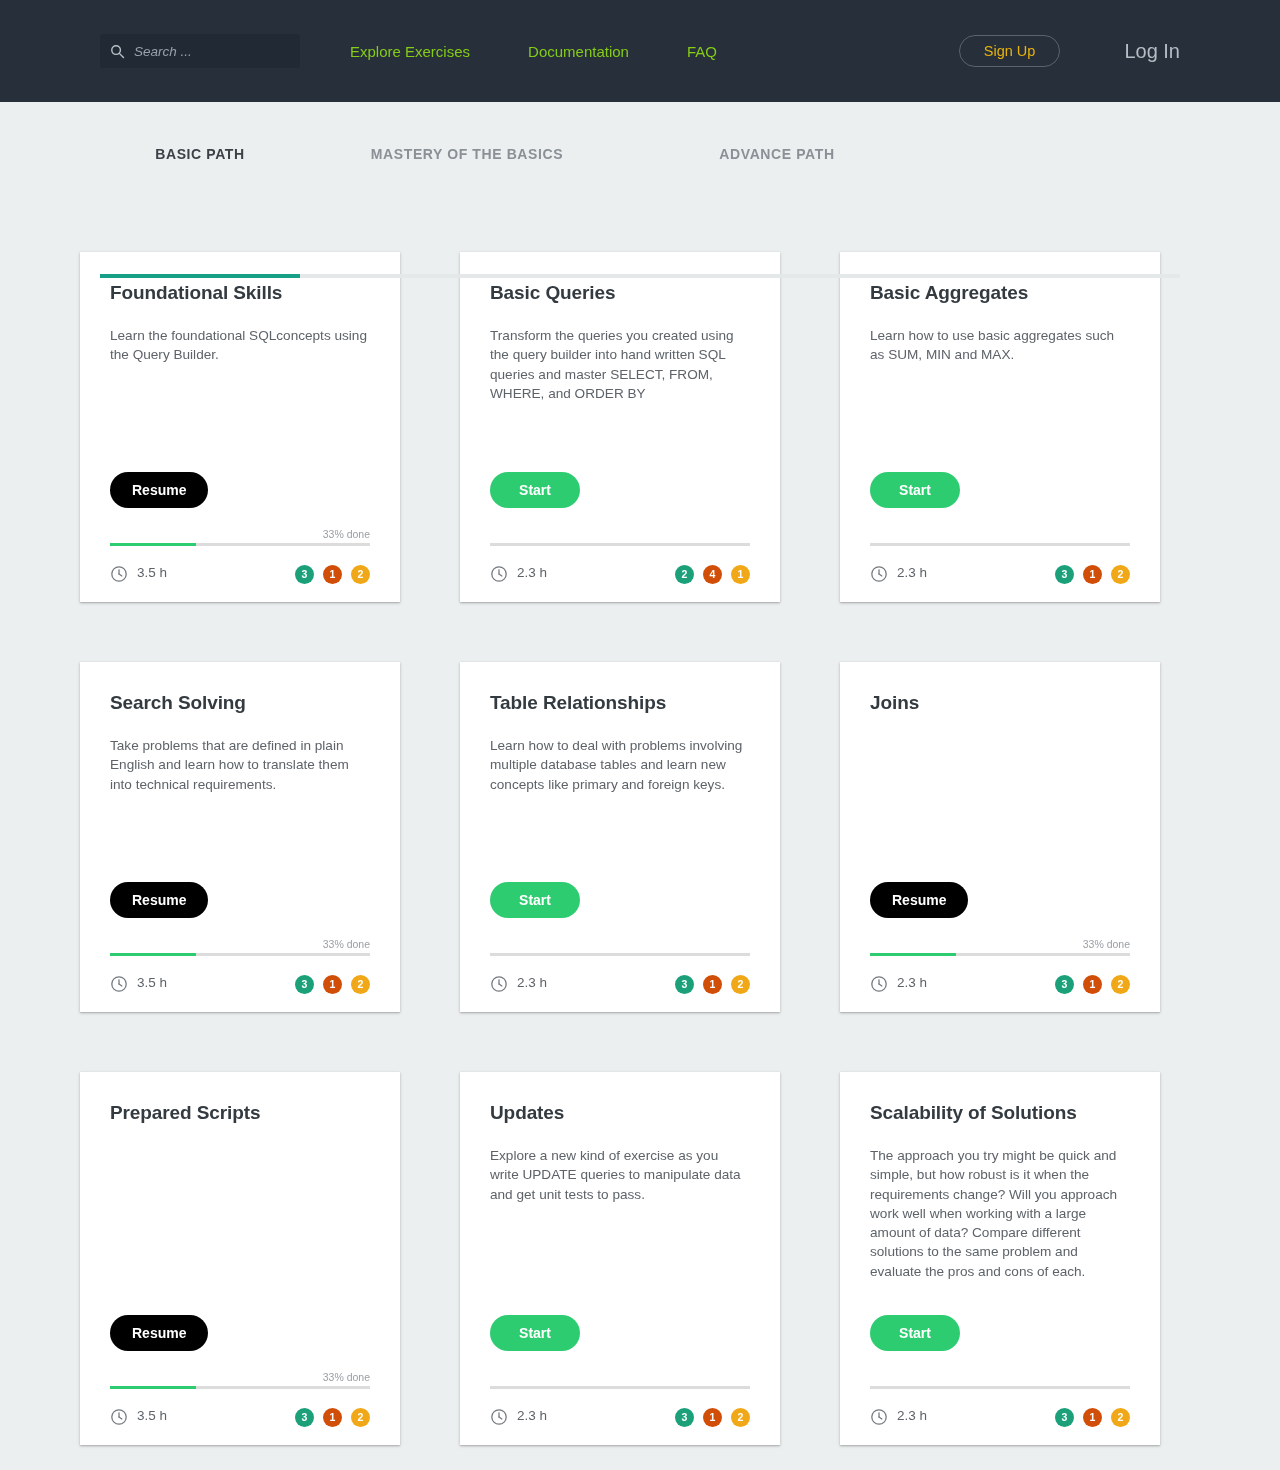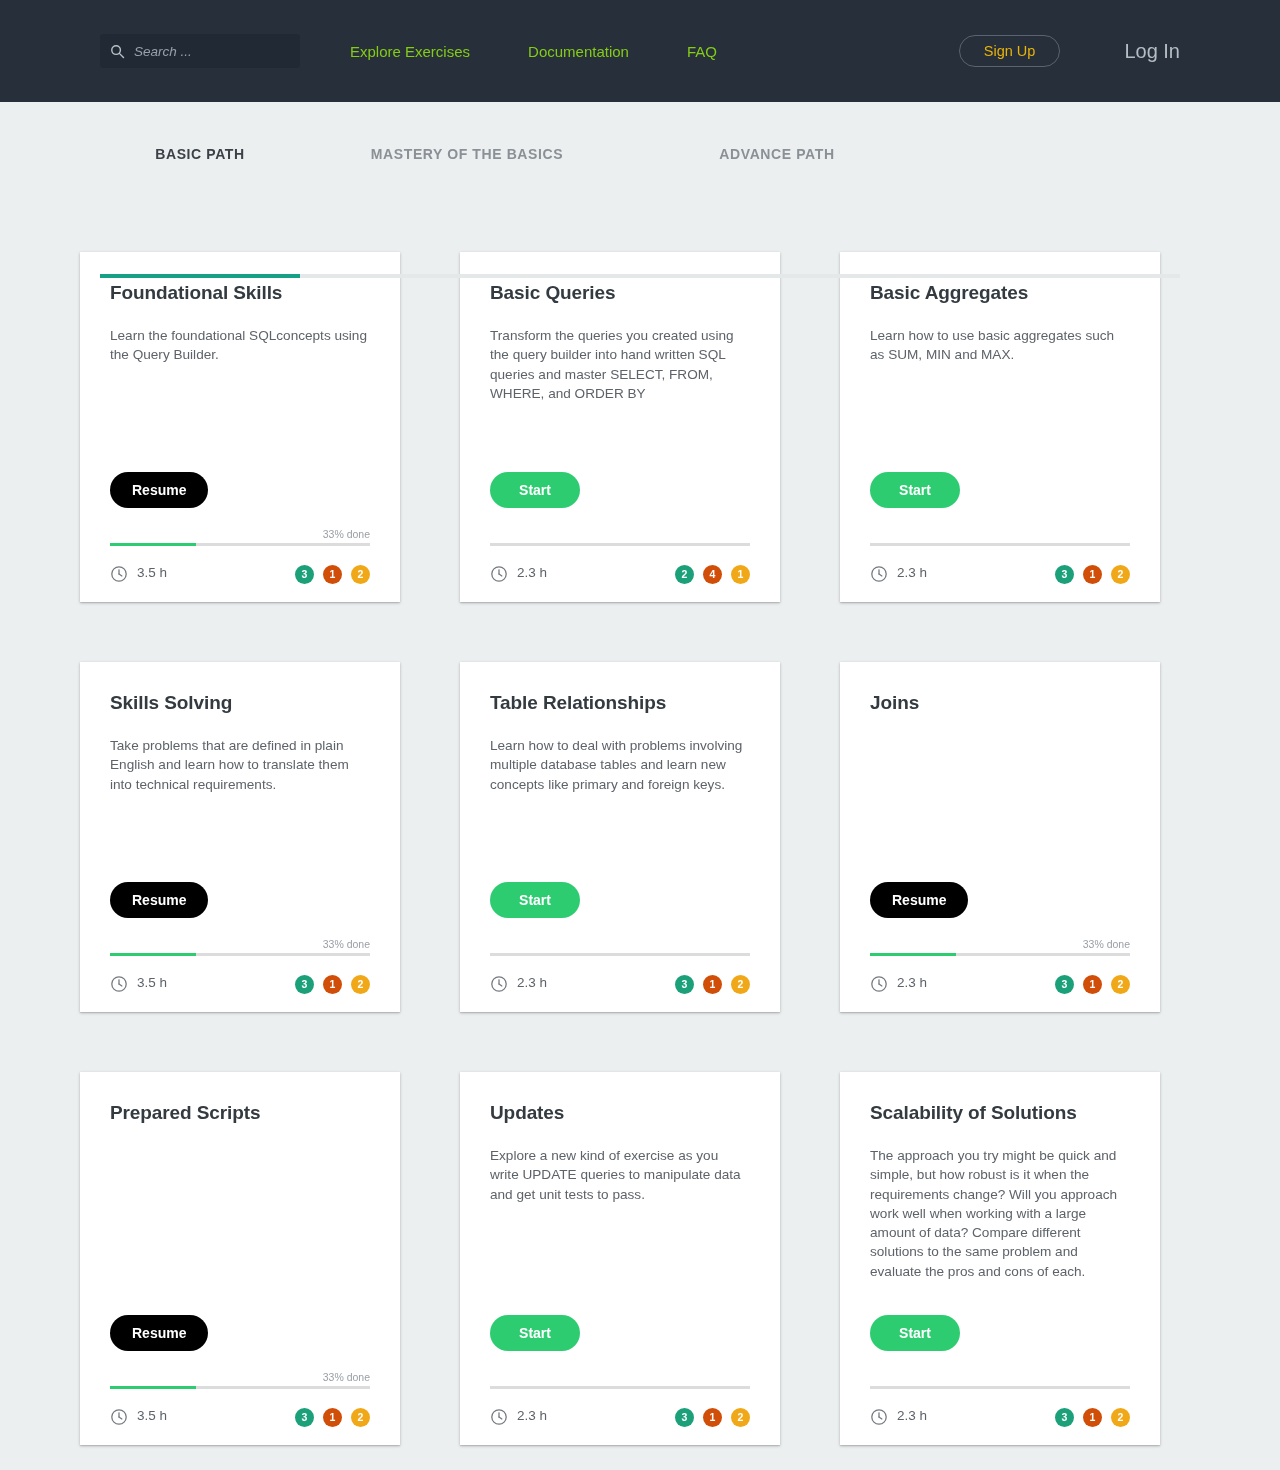--- a/index.html
+++ b/index.html
@@ -320,21 +320,21 @@
       </div>
       <div class="badges">
           <div class="badge green">3</div>
           <div class="badge orange">1</div>
           <div class="badge amber">2</div>
         </div>
     </div>
   </div>
 
   <div class="card">
-    <div class="card-title">Skills Solving</div>
+    <div class="card-title">Search Solving</div>
     <div class="card-desc">Take problems that are defined in plain English and learn how to translate them into technical requirements.</div>
     <div class="card-spacer"></div>
     <button class="action-btn resume">Resume</button>
     <div class="progress-zone">
       <div class="progress-label">33% done</div>
       <div class="progress-track">
         <div class="progress-fill" style="width: 33%;"></div>
       </div>
     </div>
     <div class="card-footer">

